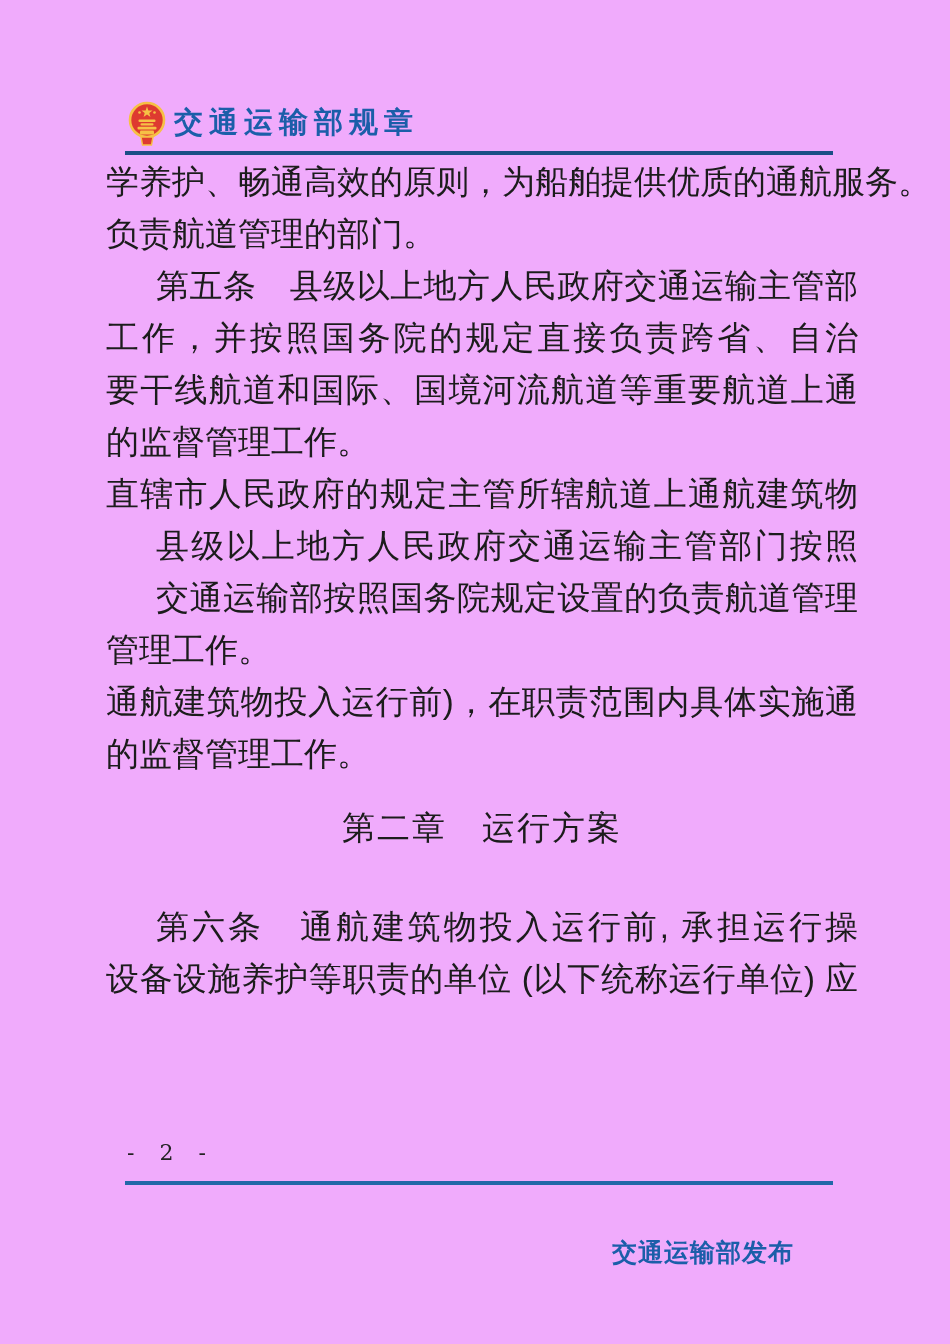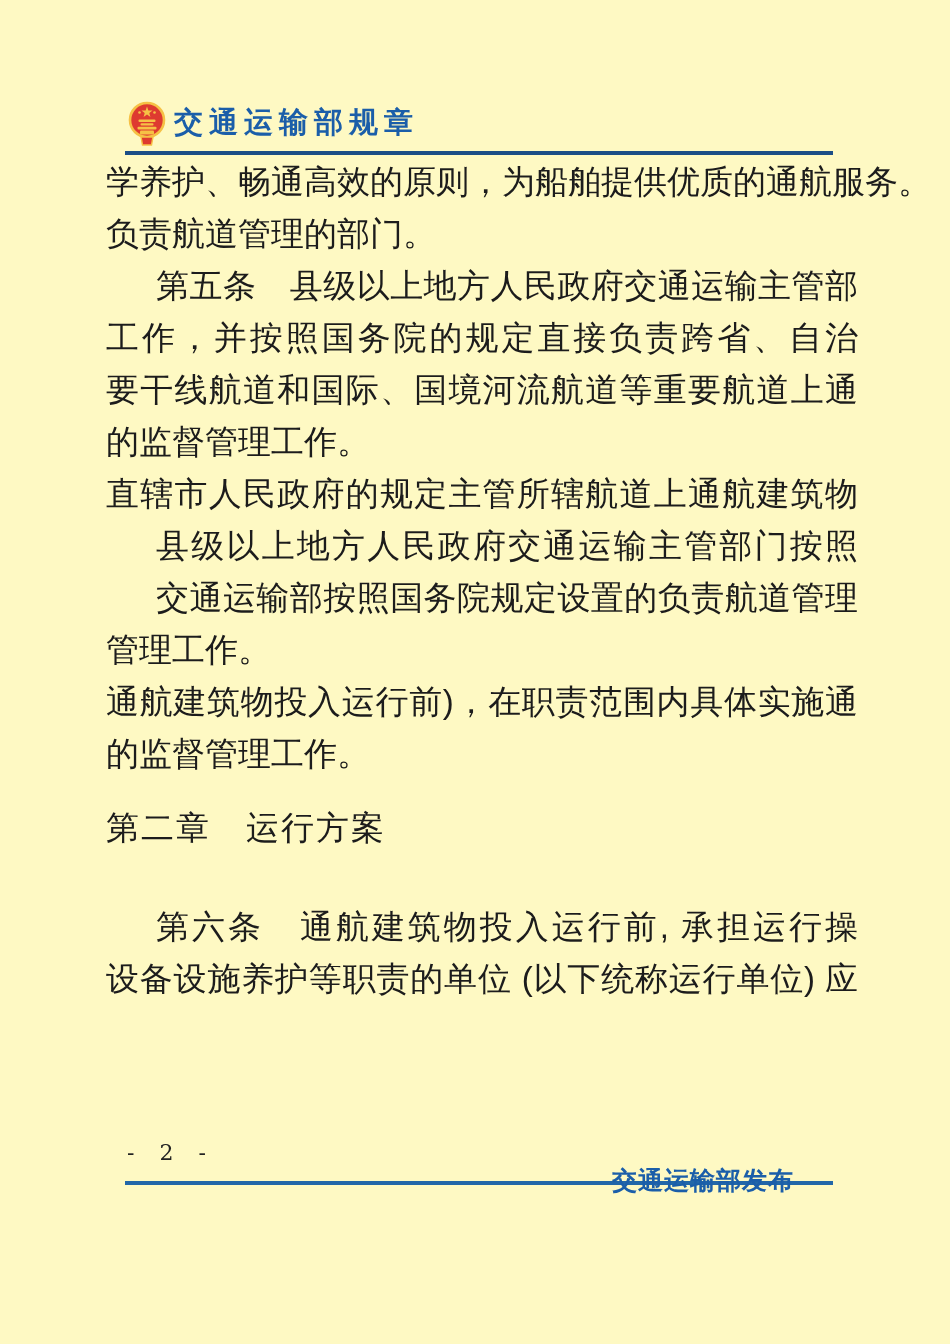--- a/index.html
+++ b/index.html
@@ -1,19 +1,19 @@
 <!DOCTYPE html>
 <html><head>
 <meta charset="utf-8">
 <style>
   html,body{margin:0;padding:0;background:#ffffff;}
   .page{
     position:relative;
     width:950px;height:1344px;
-    background:#fef9c3;
+    background:#f0abfc;
     overflow:hidden;
     font-family:"Liberation Sans", sans-serif;
   }
   
   .header{position:absolute;left:128px;top:98px;height:50px;display:flex;align-items:center;}
   .emblem{display:inline-block;width:38px;height:46px;margin-right:8px;}
   .header-title{
     font-family:"Liberation Serif", serif;
     font-size:29px;font-weight:600;letter-spacing:6px;
     color:#1B5EA9;white-space:nowrap;
@@ -24,30 +24,30 @@
   
   .body{
     position:absolute;left:106px;top:156px;width:752px;
     color:#1c1c1c;
     font-size:33px;line-height:52px;
     font-family:"Liberation Sans", sans-serif;
   }
   .line{height:52px;white-space:nowrap;}
   .line.fill{text-align:justify;text-align-last:justify;white-space:normal;overflow:hidden;}
   .line.indent{text-indent:50px;}
-  .chapter{height:52px;margin-top:22px;letter-spacing:2px;}
+  .chapter{height:52px;text-align:center;margin-top:22px;letter-spacing:2px;}
   .gap-before{margin-top:47px;}
   
   .pagenum{
     position:absolute;left:127px;top:1140px;
     font-family:"DejaVu Serif", serif;
     font-size:22px;color:#222;letter-spacing:9px;white-space:nowrap;
   }
   .publisher{
-    position:absolute;left:612px;top:1164px;
+    position:absolute;left:612px;top:1236px;
     font-family:"Liberation Serif", serif;
     font-size:25px;font-weight:600;letter-spacing:1px;
     color:#1B5EA9;white-space:nowrap;
   }
 </style>
 </head>
 <body>
 
 <div class="page">
 

